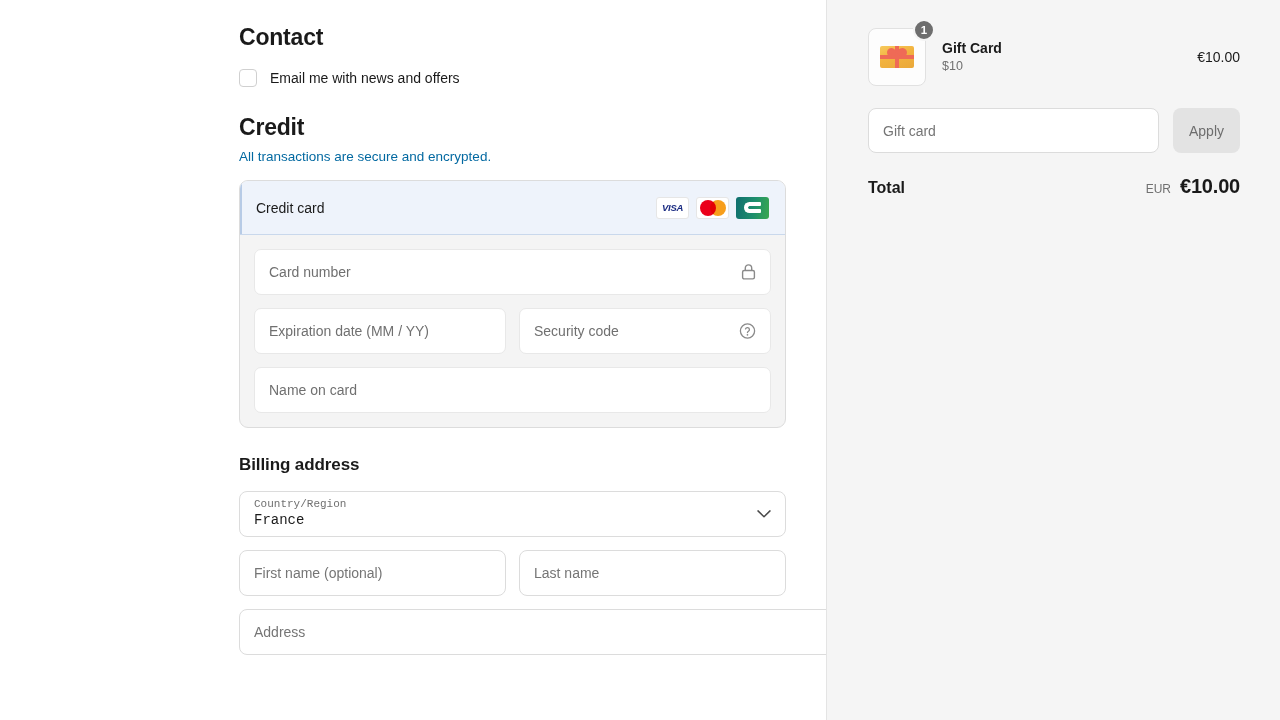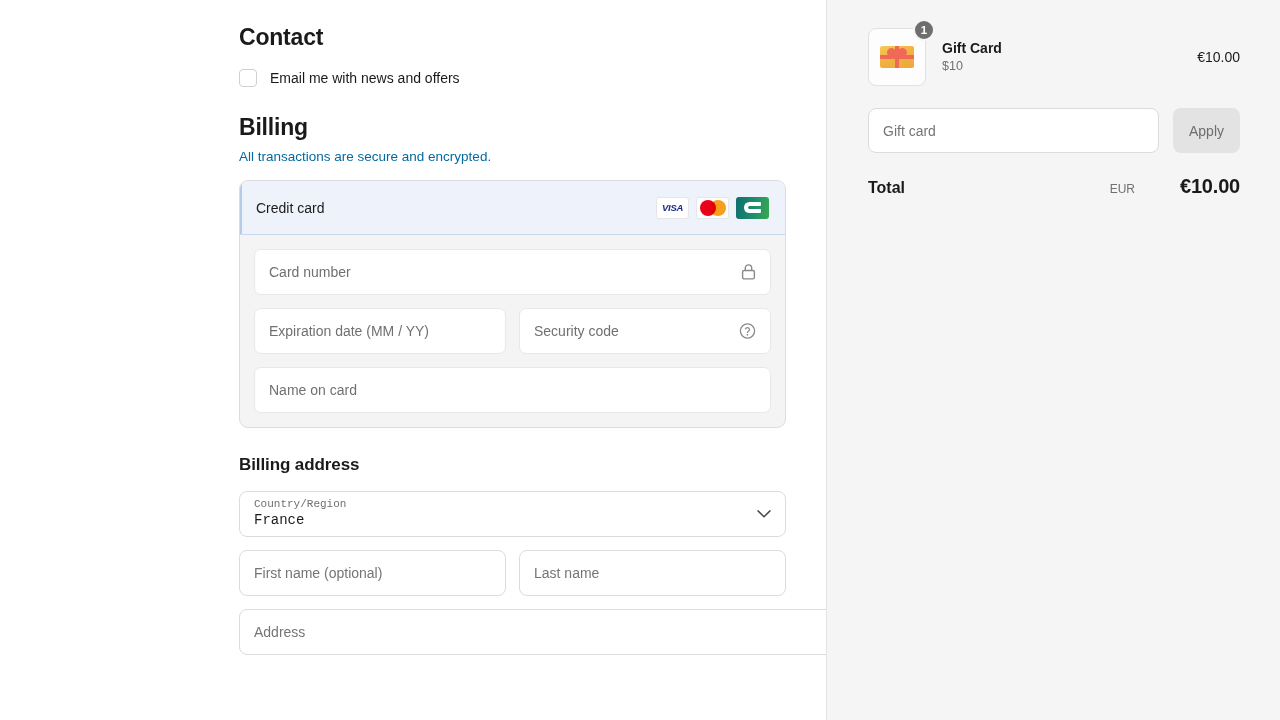--- a/index.html
+++ b/index.html
@@ -250,21 +250,21 @@
     width: 67px; height: 45px;
     background: #e3e3e3;
     border: none;
     border-radius: 8px;
     color: #6d6d6d;
     font-size: 14px;
     font-family: "Liberation Sans", sans-serif;
     display: flex; align-items: center; justify-content: center;
   }
 
-  .total-row { display: flex; align-items: baseline; gap: 36px; }
+  .total-row { display: flex; align-items: baseline; }
   .total-label { font-size: 16px; font-weight: bold; color: #1a1a1a; flex: 1 1 auto; }
   .total-cur { font-size: 12px; color: #707070; margin-right: 9px; }
   .total-amt { font-size: 20px; font-weight: bold; color: #1a1a1a; letter-spacing: -0.2px; }
 </style>
 </head>
 <body>
 
 <div class="page">
 
   <div class="left">
@@ -274,21 +274,21 @@
         <h2 class="section-title">Contact</h2>
 
 
         <div class="checkrow" style="margin-top:18px;">
           <div class="cbox"></div>
           <span class="cbox-label">Email me with news and offers</span>
         </div>
       </div>
 
       <div style="margin-top:27px;">
-        <h2 class="section-title">Billing</h2>
+        <h2 class="section-title">Credit</h2>
         <p class="section-sub" style="margin-top:8px;">All transactions are secure and encrypted.</p>
 
         <div class="pay-block" style="margin-top:16px;width:547px;">
 
           <div class="pay-head">
             <span class="pay-head-label">Credit card</span>
             <div class="brands">
               <div class="brand">
                 <span class="visa-txt">VISA</span>
               </div>

